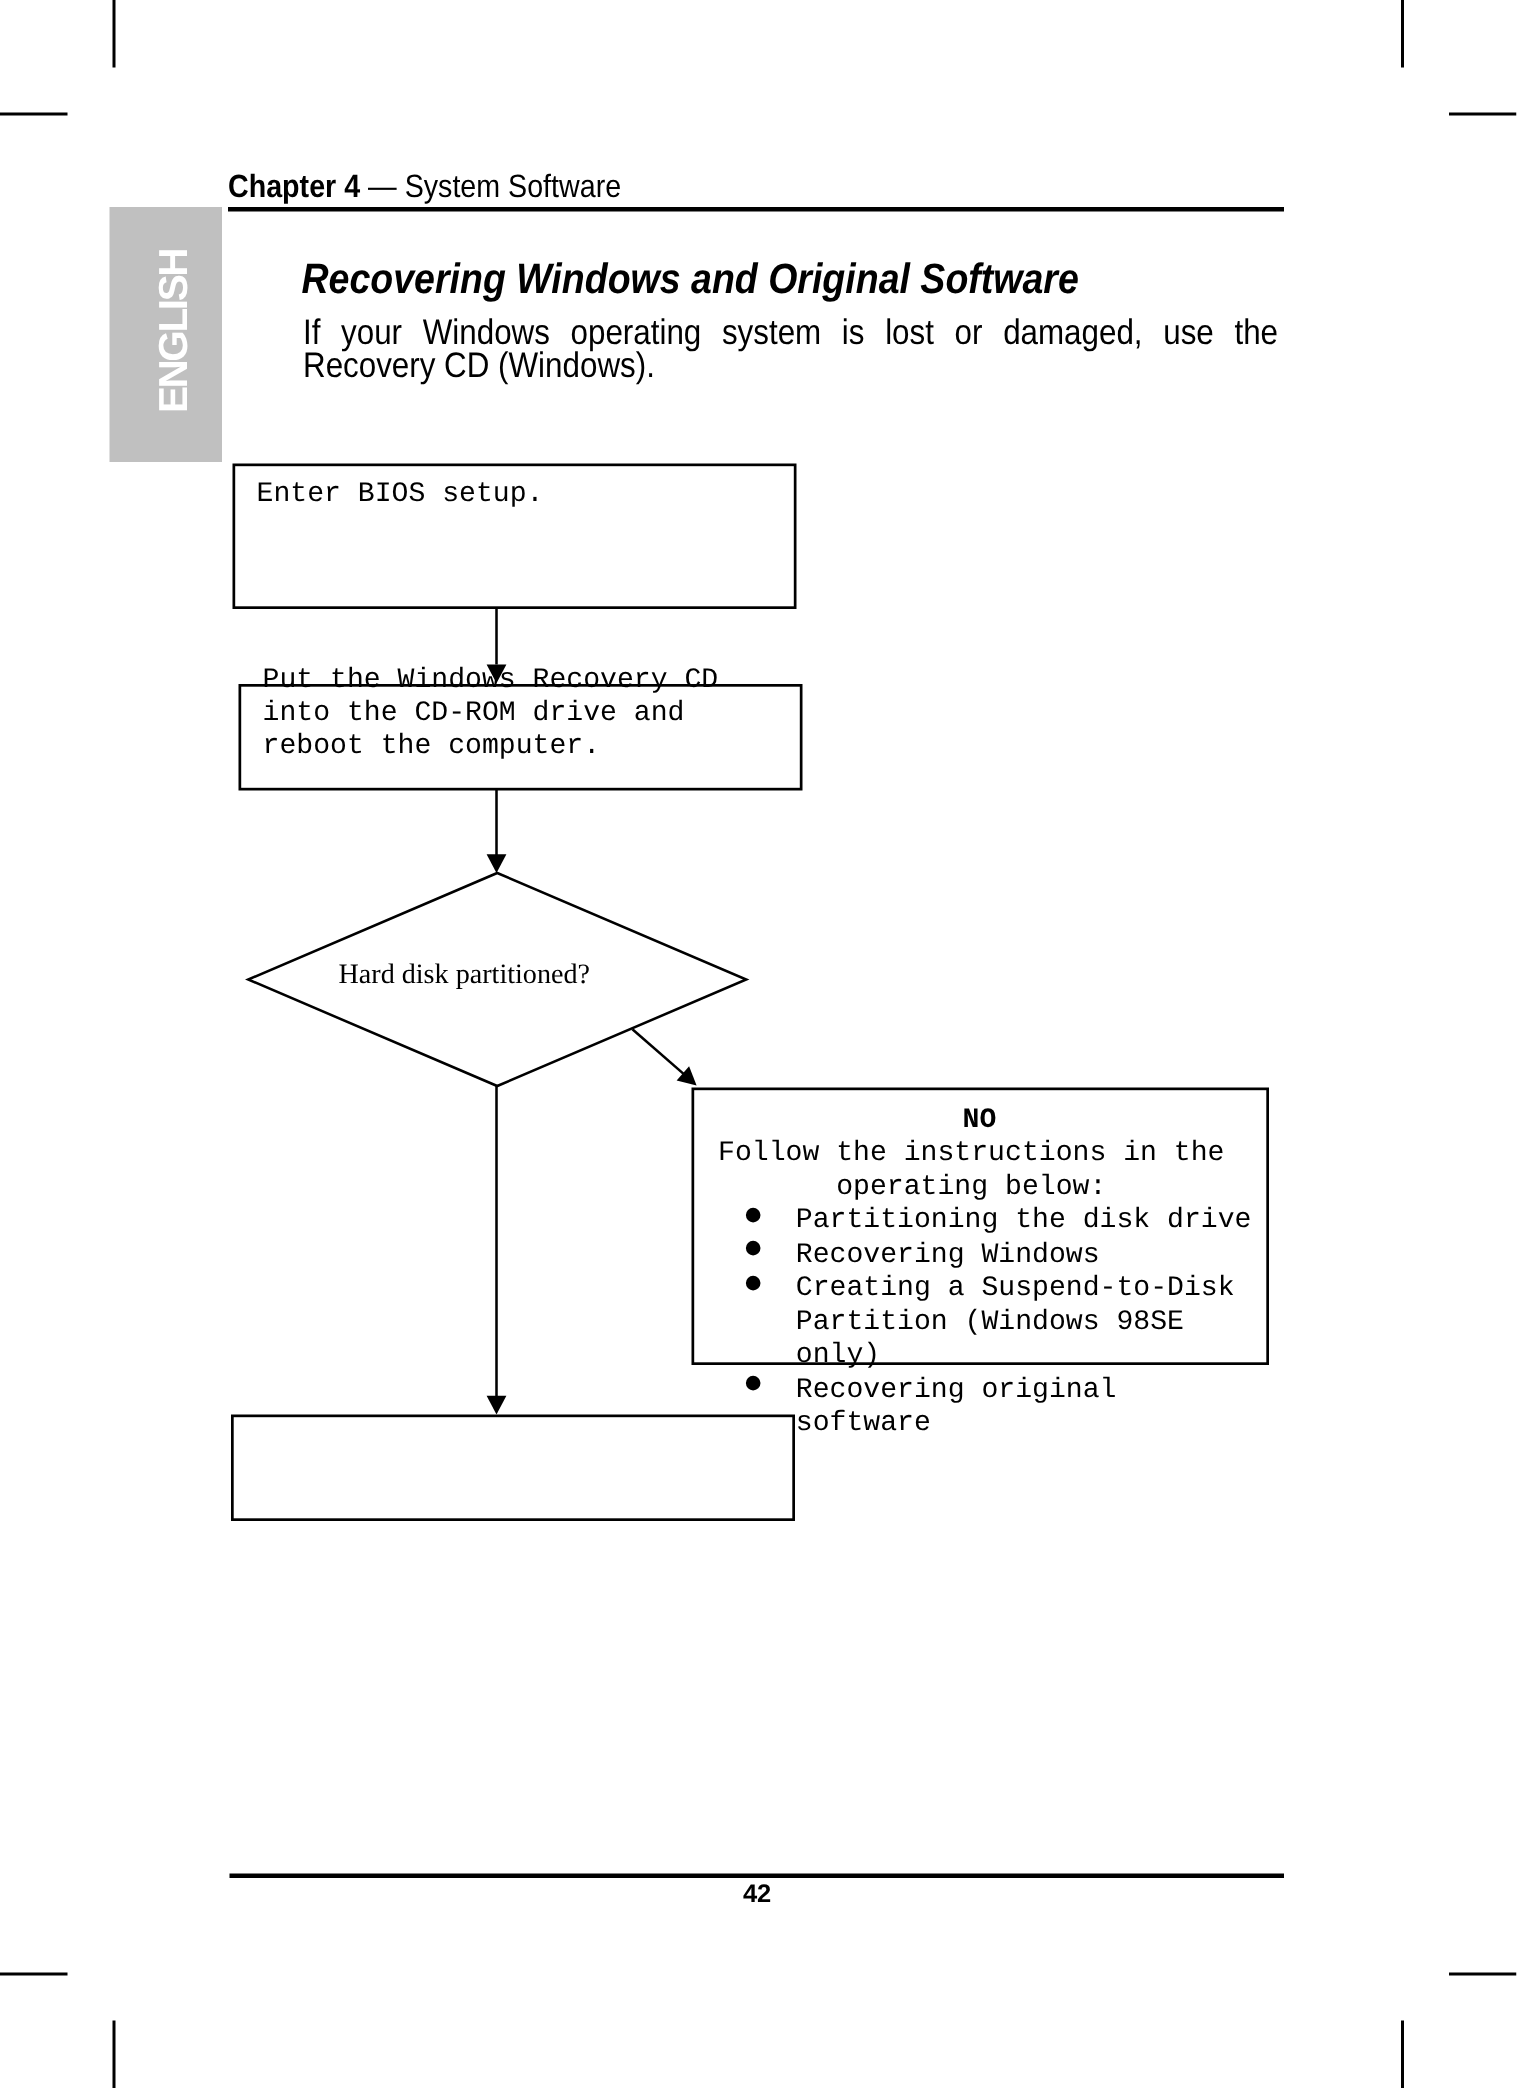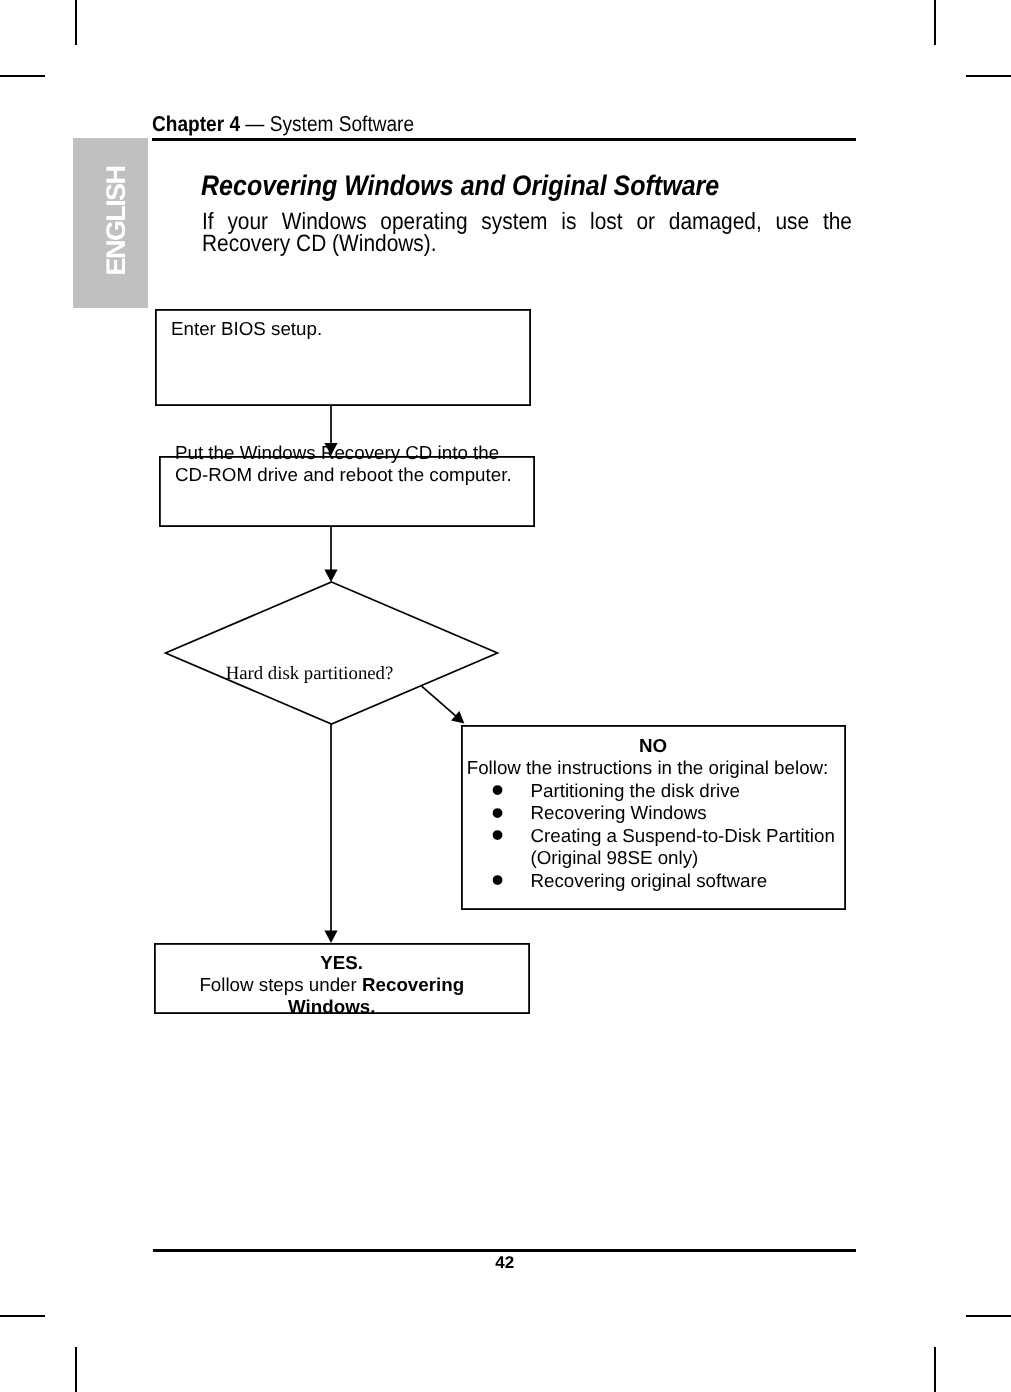--- a/index.html
+++ b/index.html
@@ -22,25 +22,25 @@
       color:#fff;font-weight:bold;font-size:27px;letter-spacing:-1.6px;white-space:nowrap;}
   
   #section-heading{position:absolute;left:201px;top:168.5px;font-size:28.3px;font-weight:bold;font-style:italic;white-space:nowrap;
         transform:scaleX(0.884);transform-origin:left top;}
   #intro-para{position:absolute;left:202px;top:210.8px;width:735.3px;font-size:23.65px;line-height:22.1px;text-align:justify;
         transform:scaleX(0.884);transform-origin:left top;}
   
   #flowchart{position:absolute;inset:0;}
   #flow-connectors{position:absolute;left:0;top:0;}
   .fbox{position:absolute;box-sizing:border-box;
-        font-family:Liberation Sans, sans-serif;font-size:18.75px;line-height:22.2px;}
+        font-family:Liberation Mono, monospace;font-size:18.75px;line-height:22.2px;}
   #box-step1{left:155px;top:309px;width:375px;height:96px;padding:9px 0 0 16px;}
   #box-step2{left:159px;top:432px;width:375px;height:70px;padding:10px 14px 0 16px;}
   #decision-label{position:absolute;left:143px;top:638.5px;width:333px;
-        font-family:"Liberation Serif",serif;font-size:18.75px;text-align:center;margin-top:24px;}
+        font-family:"Liberation Serif",serif;font-size:18.75px;text-align:center;}
   #box-no{left:461px;top:725px;width:384px;height:232px;padding:9.8px 0 0 0;text-align:center;line-height:22.5px;}
   #no-label{font-weight:bold;}
   #no-lead{padding-right:11px;}
   #no-list{list-style:none;margin:0;padding:0;text-align:left;}
   #no-list li{position:relative;padding-left:69.5px;}
   #no-list .bullet{position:absolute;left:30.3px;top:-0.6px;font-size:36px;line-height:22.5px;}
   #box-yes{left:154px;top:943px;width:375px;height:70px;padding:8.5px 0 0 0;text-align:center;line-height:22.4px;}
   #yes-line{padding-right:19.5px;}
   #yes-label{font-weight:bold;}
   #footer-rule{position:absolute;left:153px;top:1248.5px;width:703px;height:3.2px;background:#000;}
@@ -101,30 +101,26 @@
     </div>
 
     <div class="fbox" id="box-step2">
       <div>Put the Windows Recovery CD into the CD-ROM drive and reboot the computer.</div>
     </div>
 
     <div id="decision-label">Hard disk partitioned?</div>
 
     <div class="fbox" id="box-no">
       <div id="no-label">NO</div>
-      <div id="no-lead">Follow the instructions in the original below:</div>
+      <div id="no-lead">Follow the instructions in the operating below:</div>
       <ul id="no-list">
         <li><span class="bullet">•</span><span>Partitioning the disk drive</span></li>
         <li><span class="bullet">•</span><span>Recovering Windows</span></li>
-        <li><span class="bullet">•</span><span>Creating a Suspend-to-Disk Partition (Original 98SE only)</span></li>
+        <li><span class="bullet">•</span><span>Creating a Suspend-to-Disk Partition (Windows 98SE only)</span></li>
         <li><span class="bullet">•</span><span>Recovering original software</span></li>
       </ul>
     </div>
 
-    <div class="fbox" id="box-yes">
-      <div id="yes-label">YES.</div>
-      <div id="yes-line"><span>Follow steps under </span><b>Recovering Windows.</b></div>
-    </div>
   </div>
 
   <div id="footer-rule"></div>
   <div id="page-number">42</div>
 </div>
 
 </body></html>

